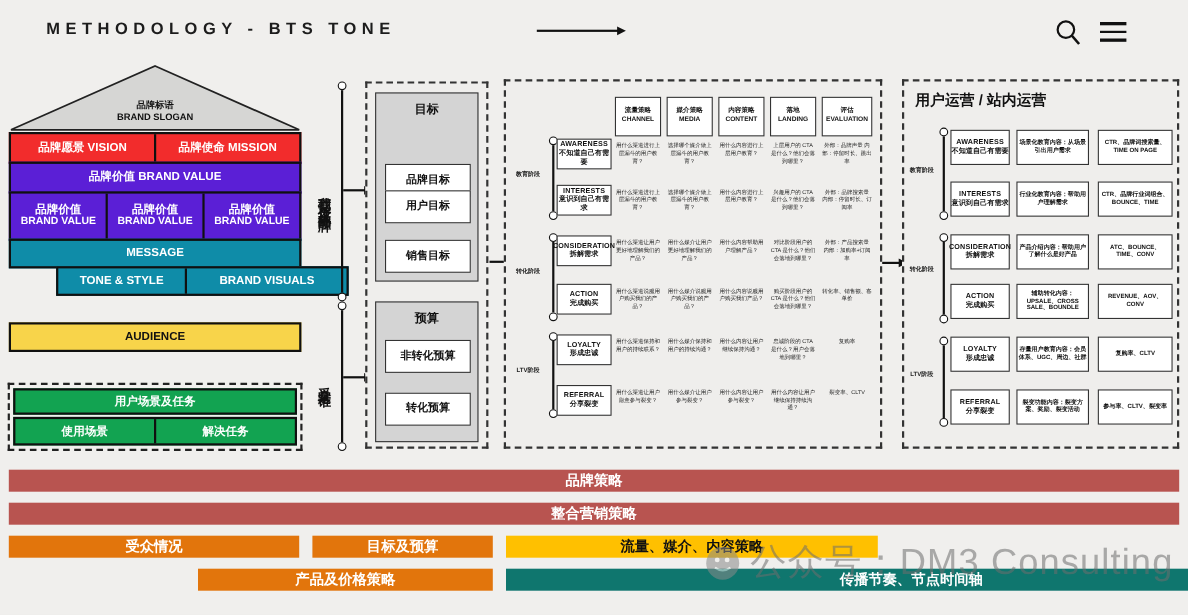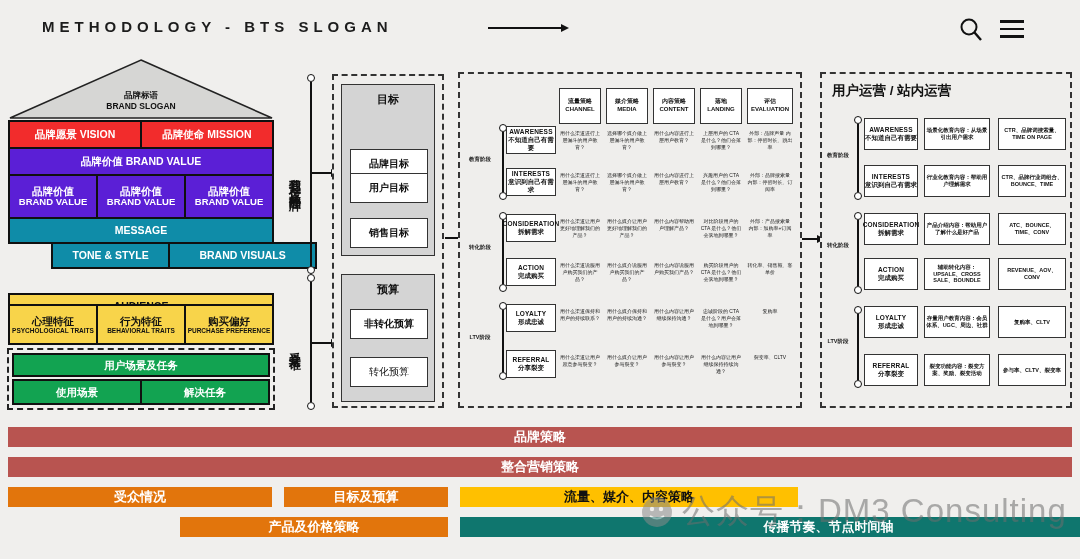--- a/index.html
+++ b/index.html
@@ -42,21 +42,21 @@
        font-weight:700;font-size:13px;}
   
   .wm{position:absolute;display:flex;align-items:center;gap:8px;color:rgba(110,110,110,0.55);
       font-size:33px;font-weight:400;letter-spacing:1px;pointer-events:none;}
 </style>
 </head>
 <body>
 
 <div id="stage">
 
-  <div class="abs title" style="left:42px;top:18px;">METHODOLOGY - BTS SLOGAN</div>
+  <div class="abs title" style="left:42px;top:18px;">METHODOLOGY - BTS TONE</div>
   <div class="harrow" style="left:488px;top:27px;width:74px;"></div>
   <svg class="abs" style="left:958px;top:16px;" width="26" height="28" viewBox="0 0 26 28">
     <circle cx="11" cy="11" r="7.5" fill="none" stroke="#111" stroke-width="2"></circle>
     <line x1="16.5" y1="16.5" x2="23" y2="24" stroke="#111" stroke-width="2.4"></line>
   </svg>
   <div class="abs" style="left:1000px;top:20px;">
     <div class="menu-bar"></div>
     <div class="menu-bar"></div>
     <div class="menu-bar" style="margin-bottom:0;"></div>
   </div>
@@ -99,34 +99,20 @@
     </div>
 
     <div class="band" style="top:184px;height:27px;background:#0f8ca8;margin-left:43px;">
       <div class="cell w bz" style="flex:0 0 44%;">TONE &amp; STYLE</div>
       <div class="cell w bz">BRAND VISUALS</div>
     </div>
 
     <div class="band" style="top:235px;height:27px;background:#f8d44a;">
       <div class="cell b bz">AUDIENCE</div>
     </div>
-    <div class="band" style="top:246px;height:41px;background:#f8d44a;">
-      <div class="cell b">
-        <span class="bz">心理特征</span>
-          <span class="tiny-en">PSYCHOLOGICAL TRAITS</span>
-      </div>
-      <div class="cell b">
-        <span class="bz">行为特征</span>
-          <span class="tiny-en">BEHAVIORAL TRAITS</span>
-      </div>
-      <div class="cell b">
-        <span class="bz">购买偏好</span>
-          <span class="tiny-en">PURCHASE PREFERENCE</span>
-      </div>
-    </div>
 
     <div class="abs" style="left:-1px;top:290px;width:268px;height:62px;border:2.4px dashed #222;box-sizing:border-box;padding:3px;display:flex;flex-direction:column;gap:2px;">
       <div class="band" style="position:relative;top:0;width:100%;flex:1;background:#12a351;">
         <div class="cell w bz">用户场景及任务</div>
       </div>
       <div class="band" style="position:relative;top:0;width:100%;flex:1.1;background:#12a351;">
         <div class="cell w bz">使用场景</div>
         <div class="cell w bz">解决任务</div>
       </div>
     </div>
@@ -143,21 +129,21 @@
   <div class="dashed-panel" style="left:332px;top:74px;width:112px;height:334px;">
     <div class="graybox" style="left:7px;top:8px;width:94px;height:172px;">
       <div class="abs" style="left:0;top:7px;width:100%;text-align:center;font-weight:700;font-size:11px;">目标</div>
       <div class="wbox" style="left:8px;top:36px;width:78px;height:30px;font-weight:700;font-size:10px;margin-top:28px;">品牌目标</div>
       <div class="wbox" style="left:8px;top:88px;width:78px;height:30px;font-weight:700;font-size:10px;">用户目标</div>
       <div class="wbox" style="left:8px;top:133px;width:78px;height:30px;font-weight:700;font-size:10px;">销售目标</div>
     </div>
     <div class="graybox" style="left:7px;top:198px;width:94px;height:128px;">
       <div class="abs" style="left:0;top:7px;width:100%;text-align:center;font-weight:700;font-size:11px;">预算</div>
       <div class="wbox" style="left:8px;top:34px;width:78px;height:30px;font-weight:700;font-size:10px;">非转化预算</div>
-      <div class="wbox" style="left:8px;top:82px;width:78px;height:30px;font-weight:400;font-size:10px;">转化预算</div>
+      <div class="wbox" style="left:8px;top:82px;width:78px;height:30px;font-weight:700;font-size:10px;">转化预算</div>
     </div>
   </div>
   <div class="harrow" style="left:445px;top:237px;width:16px;"></div>
 
   <div class="dashed-panel" style="left:458px;top:72px;width:344px;height:336px;">
 
     <div class="wbox" style="left:99px;top:14px;width:42px;height:36px;">
       <span class="hd2">流量策略</span>
         <span class="hd2">CHANNEL</span>
     </div>

